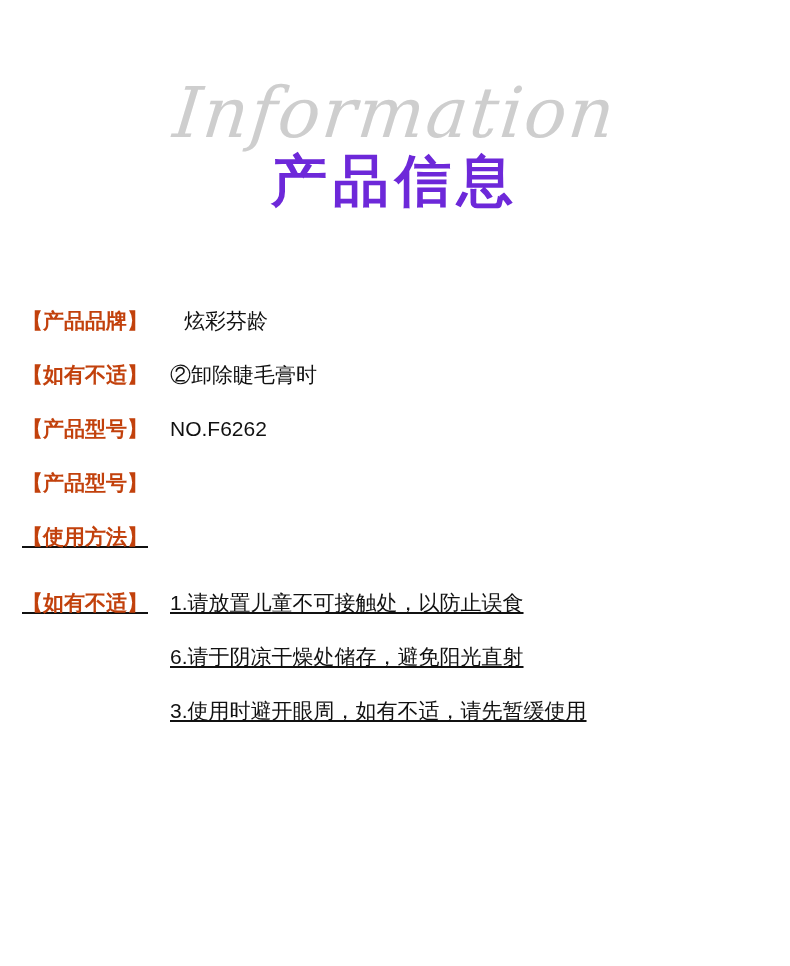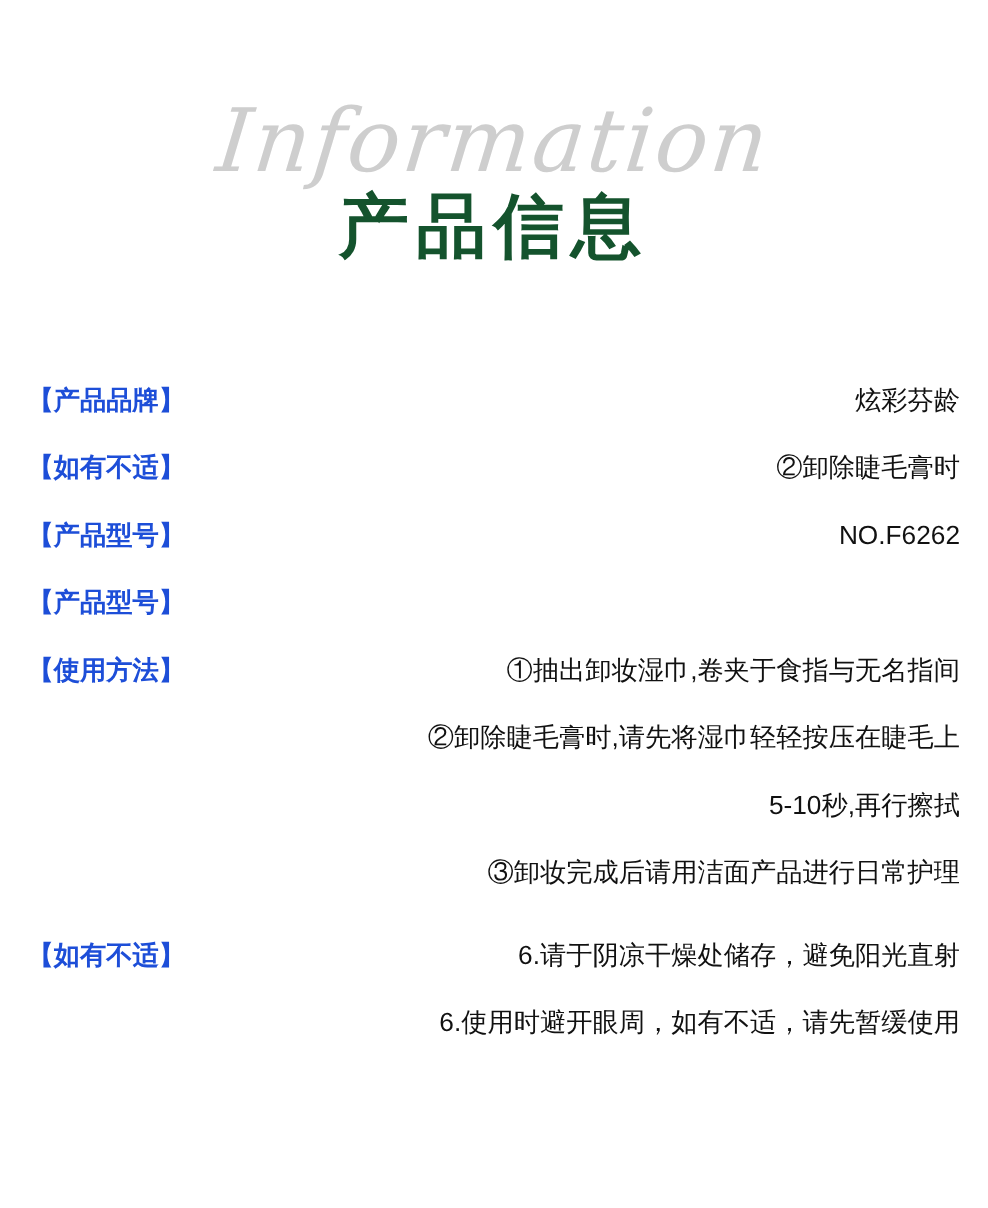--- a/index.html
+++ b/index.html
@@ -45,54 +45,54 @@
   .main-title {
     position: absolute;
     top: 144px;
     left: 0;
     width: 100%;
     text-align: center;
     font-family: "Liberation Sans", sans-serif;
     font-weight: bold;
     font-size: 56px;
     letter-spacing: 6px;
-    color: #14532d;
+    color: #6d28d9;
   }
 
   
   .info {
     position: absolute;
     top: 305px;
     left: 22px;
     right: 22px;
   }
   .row {
     display: flex;
     align-items: flex-start;
     margin-bottom: 22px;
   }
   .row.gap-lg {
     margin-top: 18px;
+    text-decoration: underline;
   }
   .label {
     flex: 0 0 auto;
     width: 148px;
     font-size: 21px;
     font-weight: bold;
-    color: #1d4ed8;
+    color: #c2410c;
     letter-spacing: 0px;
     line-height: 32px;
     white-space: nowrap;
   }
   .value {
     flex: 1 1 auto;
     font-size: 21px;
     color: #111111;
     line-height: 32px;
-    text-align: right;
   }
   .value.indent {
     padding-left: 14px;
   }
   .multi .line {
     font-size: 21px;
     color: #111111;
     line-height: 32px;
     margin-bottom: 22px;
   }
@@ -129,30 +129,25 @@
       <div class="label">【产品型号】</div>
       <div class="value">NO.F6262</div>
     </div>
 
     <div class="row">
       <div class="label">【产品型号】</div>
     </div>
 
     <div class="row gap-lg usage-block">
       <div class="label">【使用方法】</div>
-      <div class="value multi">
-        <div class="line">①抽出卸妆湿巾,卷夹于食指与无名指间</div>
-        <div class="line">②卸除睫毛膏时,请先将湿巾轻轻按压在睫毛上</div>
-        <div class="line">5-10秒,再行擦拭</div>
-        <div class="line">③卸妆完成后请用洁面产品进行日常护理</div>
-      </div>
     </div>
 
     <div class="row gap-lg">
       <div class="label">【如有不适】</div>
       <div class="value multi">
+        <div class="line">1.请放置儿童不可接触处，以防止误食</div>
         <div class="line">6.请于阴凉干燥处储存，避免阳光直射</div>
-        <div class="line">6.使用时避开眼周，如有不适，请先暂缓使用</div>
+        <div class="line">3.使用时避开眼周，如有不适，请先暂缓使用</div>
       </div>
     </div>
 
   </div>
 </div>
 
 </body></html>

